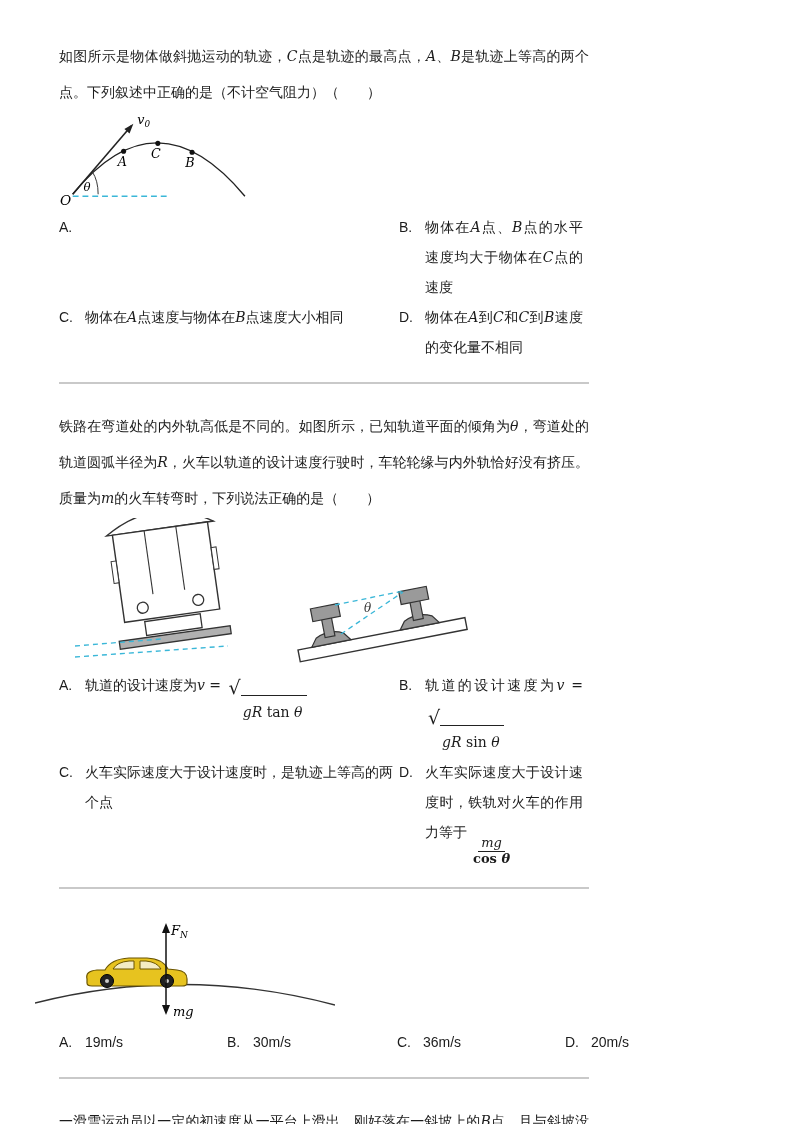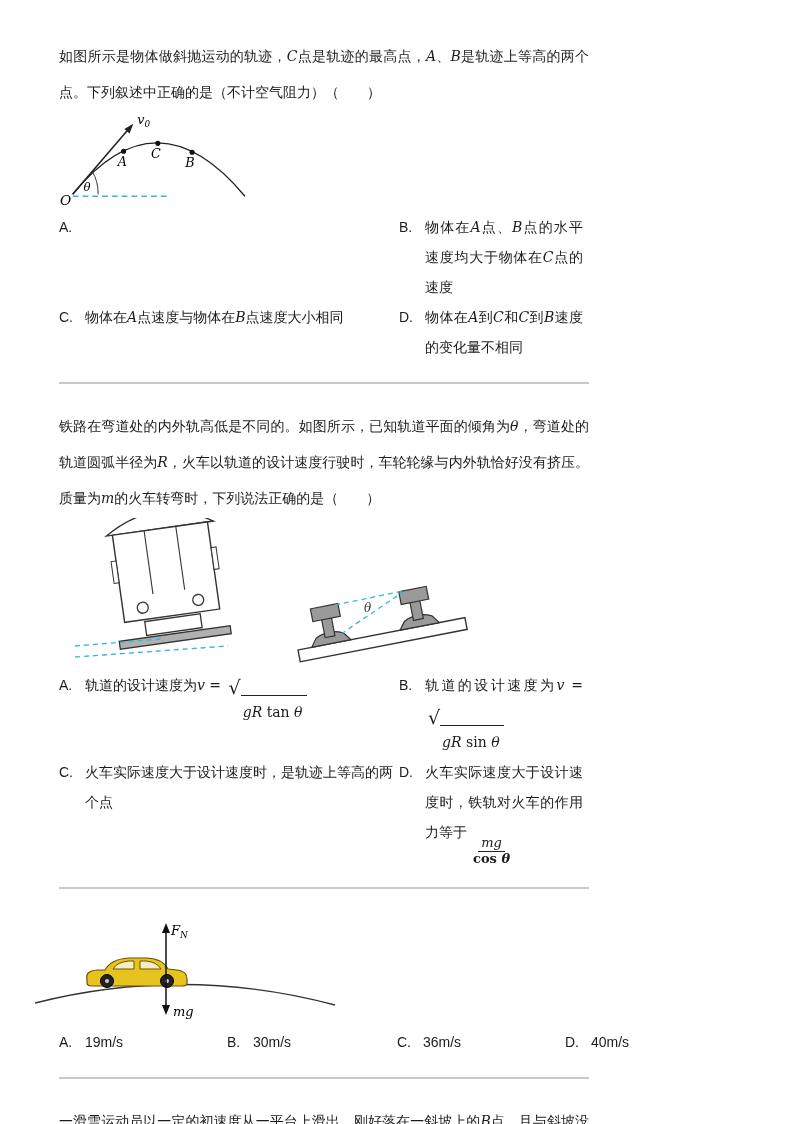--- a/index.html
+++ b/index.html
@@ -191,21 +191,21 @@
       <div class="opt">
         <span class="opt-label">B.</span>
         <span class="opt-body">30m/s</span>
       </div>
       <div class="opt">
         <span class="opt-label">C.</span>
         <span class="opt-body">36m/s</span>
       </div>
       <div class="opt">
         <span class="opt-label">D.</span>
-        <span class="opt-body">40m/s</span>
+        <span class="opt-body">20m/s</span>
       </div>
     </div>
   </section>
 
   <hr class="divider">
 
   <section>
     <p class="qtext">一滑雪运动员以一定的初速度从一平台上滑出，刚好落在一斜坡上的<span class="mi">B</span>点，且与斜坡没有撞击，则<span class="mi">A</span>、<span class="mi">B</span>两点连线与竖直方向所成夹角<span class="mi">α</span>和斜坡倾角<span class="mi">θ</span>的关系为（　　）</p>
   </section>
 

